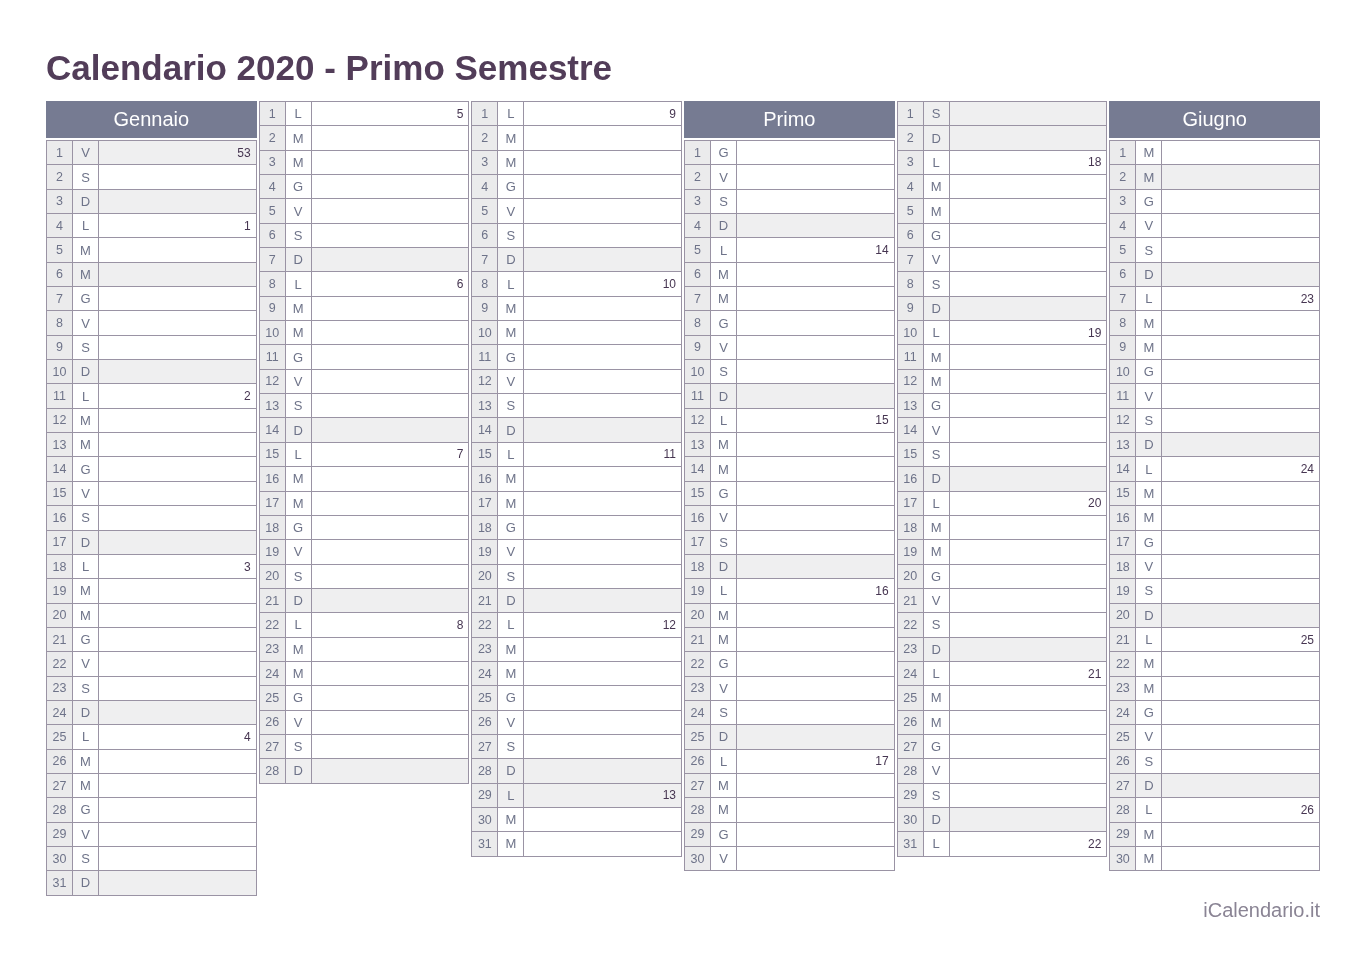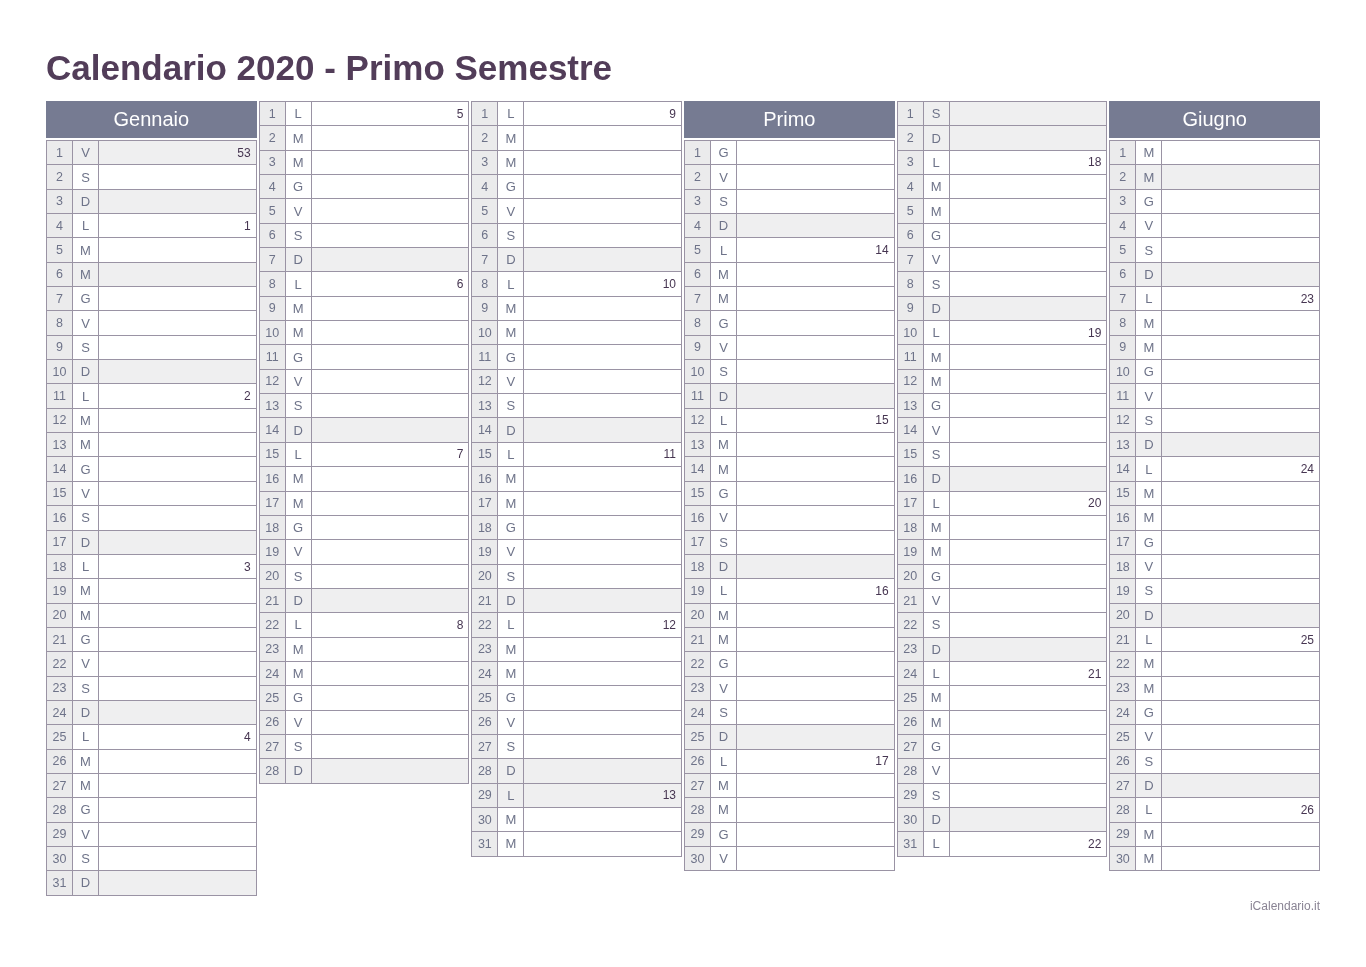--- a/index.html
+++ b/index.html
@@ -26,21 +26,21 @@
   .month-body{display:grid;grid-template-columns:25px 25px 1fr;
     grid-auto-rows:23.35px;gap:1px;background:var(--border);
     border:1px solid var(--border);height:fit-content;}
   .cell{background:#ffffff;display:flex;align-items:center;overflow:hidden;}
   .cell.num{background:var(--numcell);justify-content:center;
     color:var(--day-text);font-size:12.5px;}
   .cell.letter{justify-content:center;color:var(--day-text);font-size:13px;}
   .cell.note{justify-content:flex-end;padding-right:5px;}
   .cell.shaded{background:var(--shaded);}
   .week-number{color:var(--week-text);font-size:12px;}
-  .footer{position:absolute;right:46px;top:899px;font-size:12px;
+  .footer{position:absolute;right:46px;top:899px;font-size:20px;
     color:var(--footer-text);}
 </style>
 </head>
 <body>
 
 <div class="page">
   <h1 class="title">Calendario 2020 - Primo Semestre</h1>
   <div class="calendar">
   <div class="month">
     <div class="month-header">

